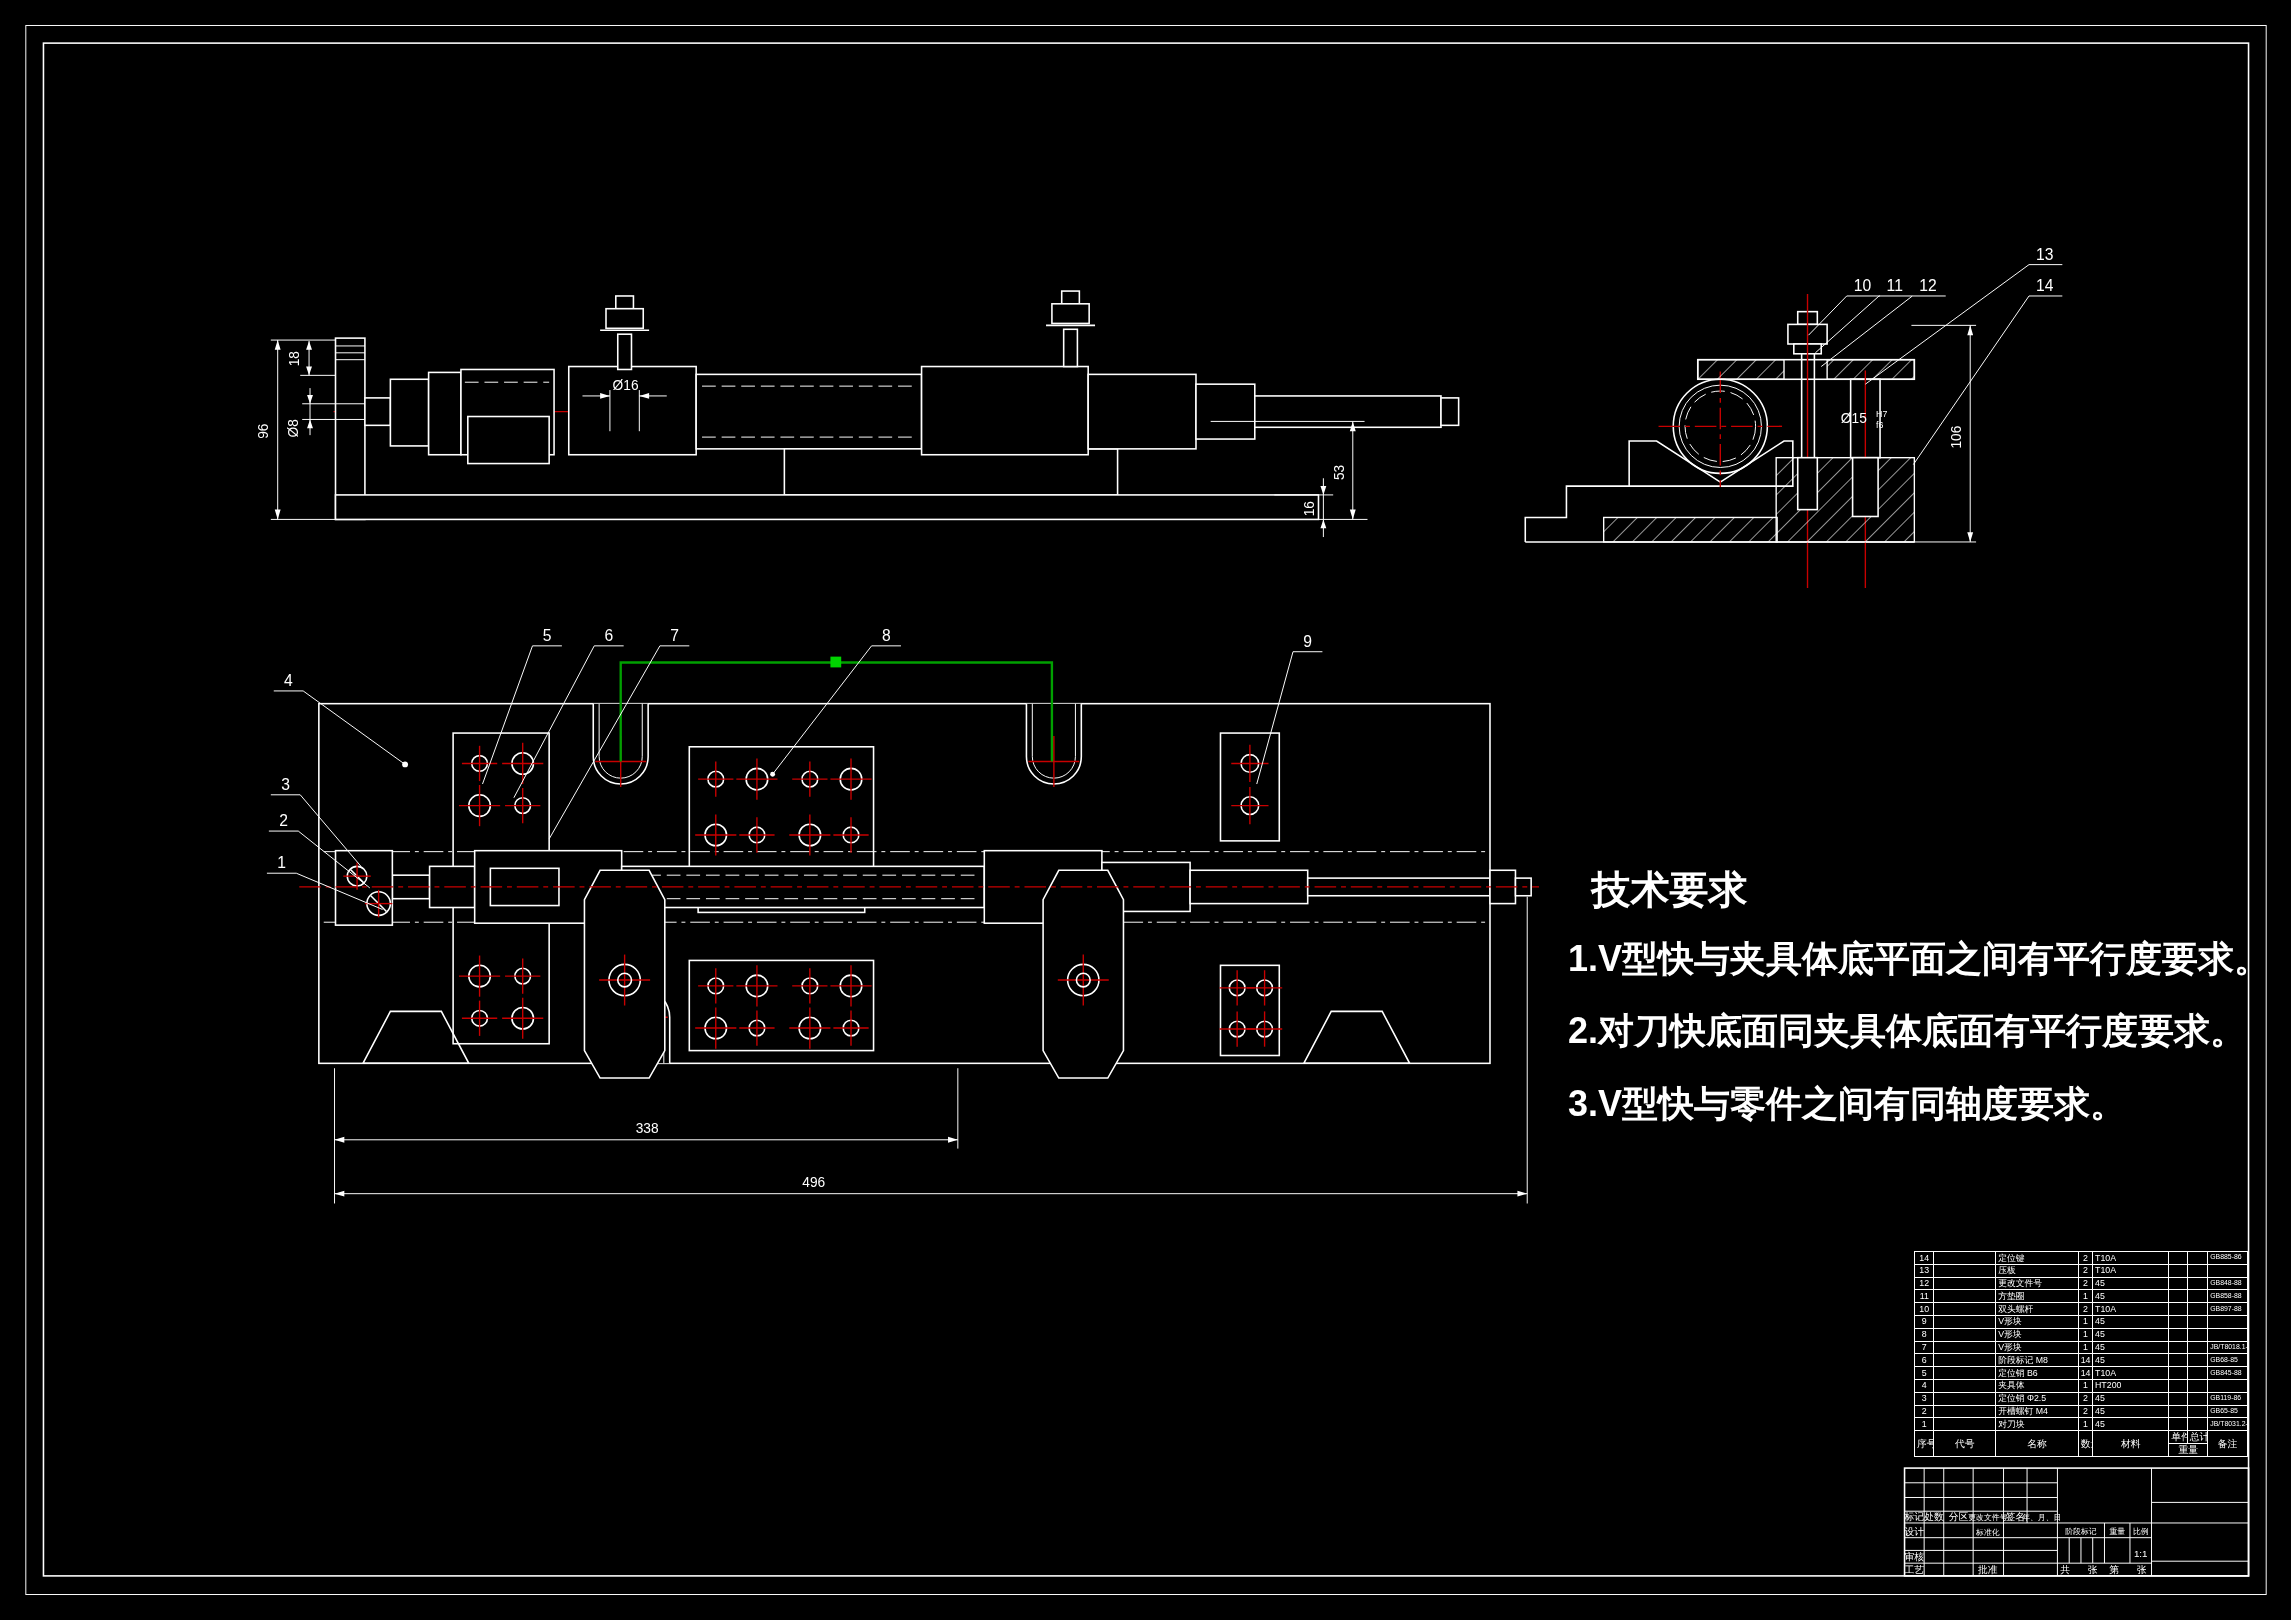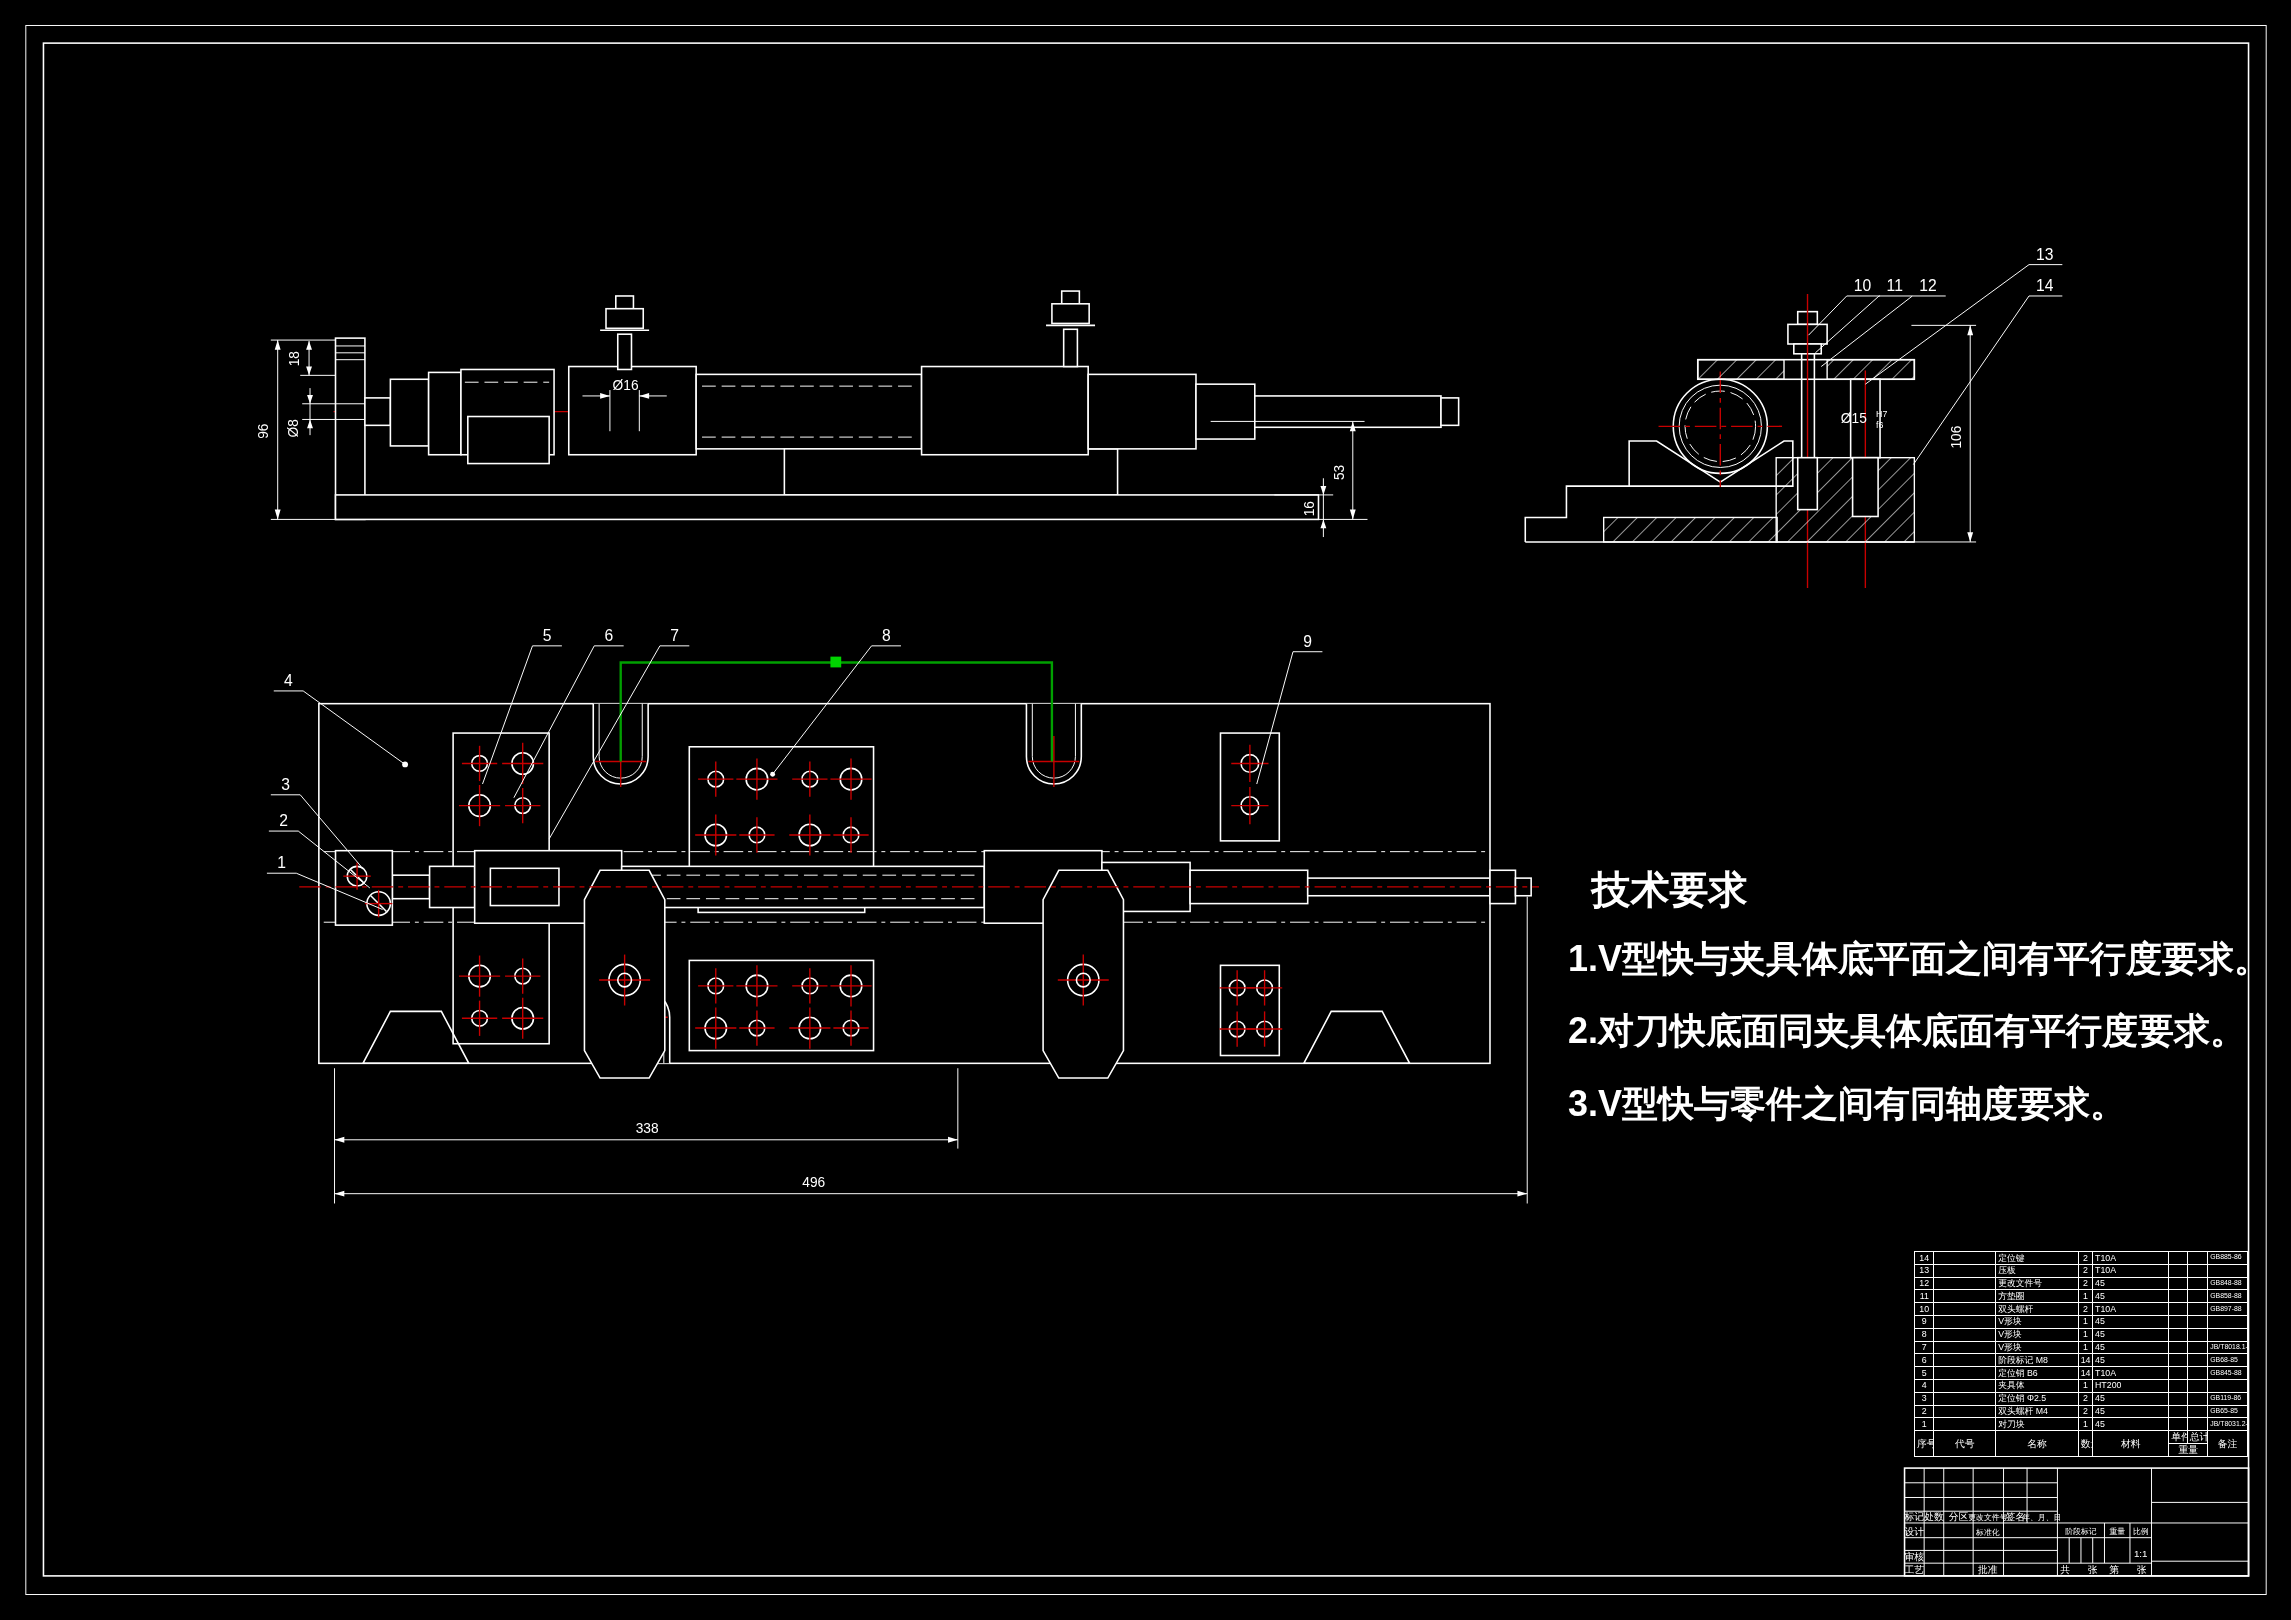--- a/index.html
+++ b/index.html
@@ -613,21 +613,21 @@
           <td>定位销 Φ2.5</td>
           <td class="c">2</td>
           <td>45</td>
           <td class="c"></td>
           <td class="c"></td>
           <td class="rk">GB119-86</td>
         </tr>
         <tr>
           <td class="c">2</td>
           <td></td>
-          <td>双头螺杆 M4</td>
+          <td>开槽螺钉 M4</td>
           <td class="c">2</td>
           <td>45</td>
           <td class="c"></td>
           <td class="c"></td>
           <td class="rk">GB65-85</td>
         </tr>
         <tr>
           <td class="c">1</td>
           <td></td>
           <td>对刀块</td>

